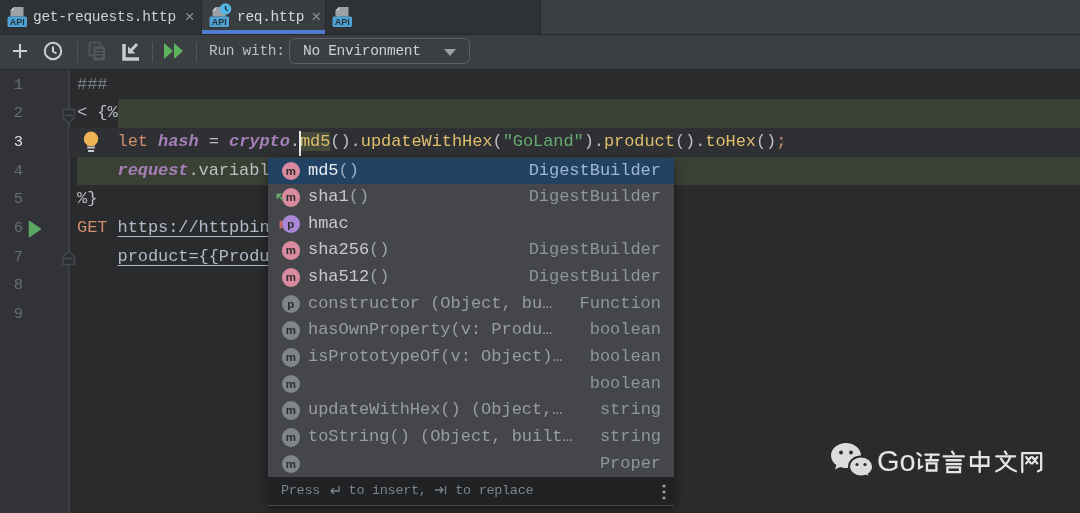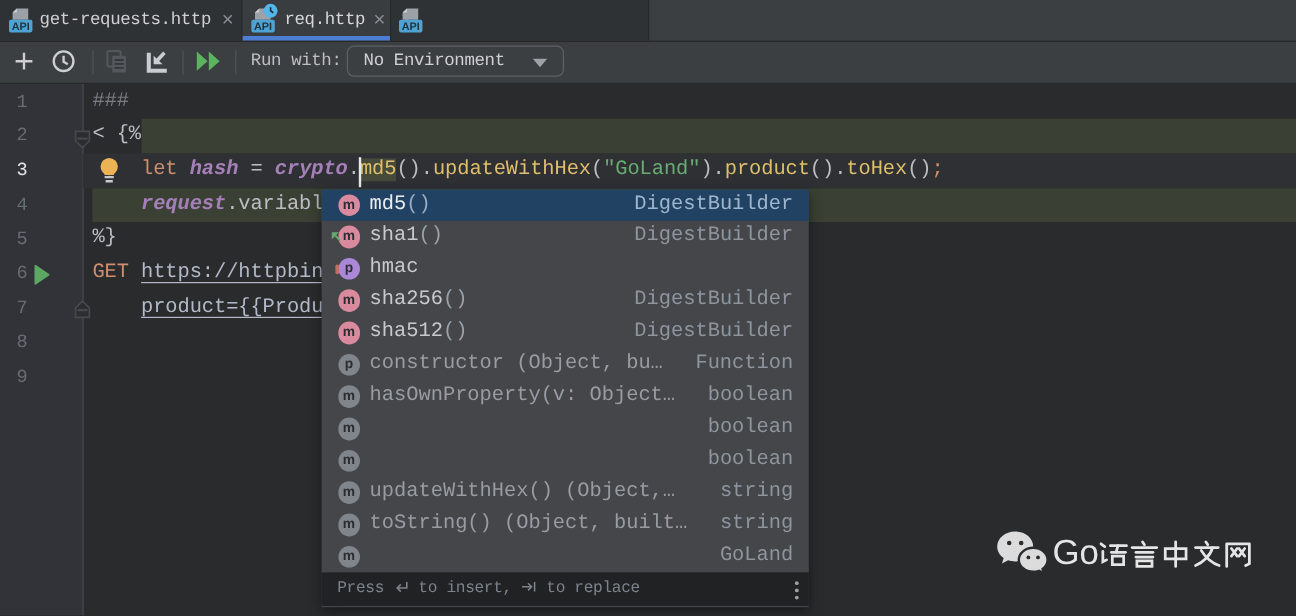--- a/index.html
+++ b/index.html
@@ -159,44 +159,45 @@
       <span class="nm">sha512<span class="par">()</span></span>
       <span class="tp">DigestBuilder</span>
     </div>
   <div class="prow dim" style="top:133.25px">
       <span class="cic" style="background:#878d92">p</span>
       <span class="nm">constructor (Object, bu…</span>
       <span class="tp">Function</span>
     </div>
   <div class="prow dim" style="top:159.9px">
       <span class="cic" style="background:#878d92">m</span>
-      <span class="nm">hasOwnProperty(v: Object…</span>
+      <span class="nm">hasOwnProperty(v: Produ…</span>
       <span class="tp">boolean</span>
     </div>
   <div class="prow dim" style="top:186.55px">
       <span class="cic" style="background:#878d92">m</span>
+      <span class="nm">isPrototypeOf(v: Object)…</span>
       <span class="tp">boolean</span>
     </div>
   <div class="prow dim" style="top:213.2px">
       <span class="cic" style="background:#878d92">m</span>
       <span class="tp">boolean</span>
     </div>
   <div class="prow dim" style="top:239.85px">
       <span class="cic" style="background:#878d92">m</span>
       <span class="nm">updateWithHex() (Object,…</span>
       <span class="tp">string</span>
     </div>
   <div class="prow dim" style="top:266.5px">
       <span class="cic" style="background:#878d92">m</span>
       <span class="nm">toString() (Object, built…</span>
       <span class="tp">string</span>
     </div>
   <div class="prow dim" style="top:293.15px">
       <span class="cic" style="background:#878d92">m</span>
-      <span class="tp">GoLand</span>
+      <span class="tp">Proper</span>
     </div>
   <div id="pbottom">Press <svg width="13" height="10" style="vertical-align:-1px">
         <path d="M11 1 V6 H3 M6 3 L3 6 L6 9" stroke="#7d838c" stroke-width="1.3" fill="none"></path>
       </svg> to insert, <svg width="13" height="10" style="vertical-align:-1px">
         <path d="M1 5 H9 M6 2 L9 5 L6 8 M11.5 1 V9" stroke="#7d838c" stroke-width="1.3" fill="none"></path>
       </svg> to replace</div>
   <svg style="position:absolute;right:8px;top:326px" width="4" height="16">
       <circle cx="2" cy="2" r="1.6" fill="#9aa0a6"></circle>
       <circle cx="2" cy="8" r="1.6" fill="#9aa0a6"></circle>
       <circle cx="2" cy="14" r="1.6" fill="#9aa0a6"></circle>

